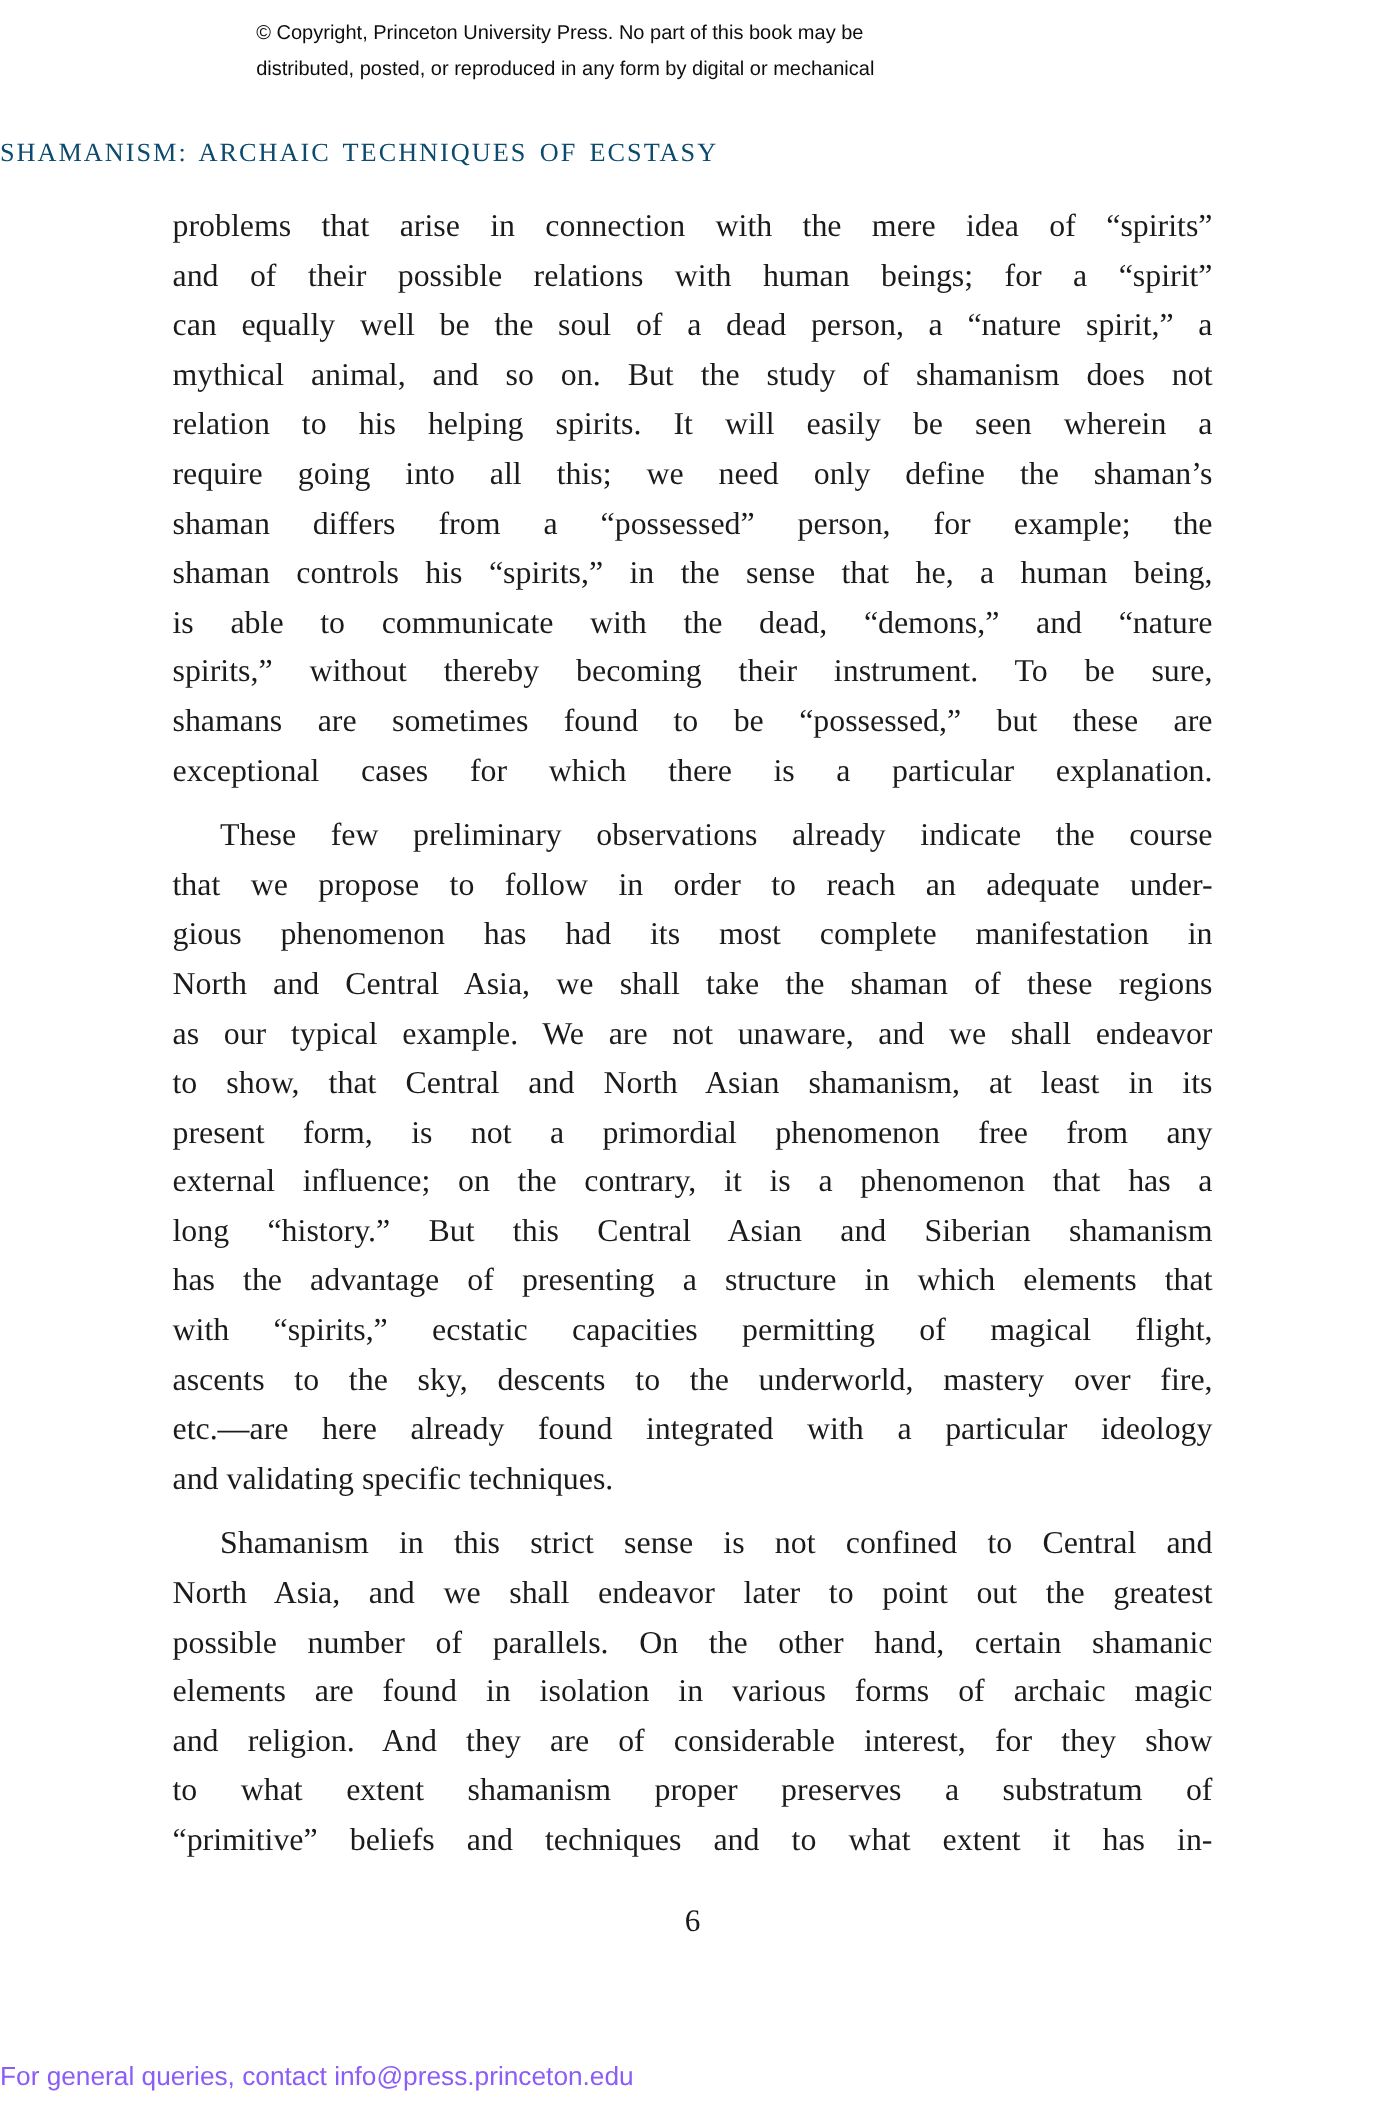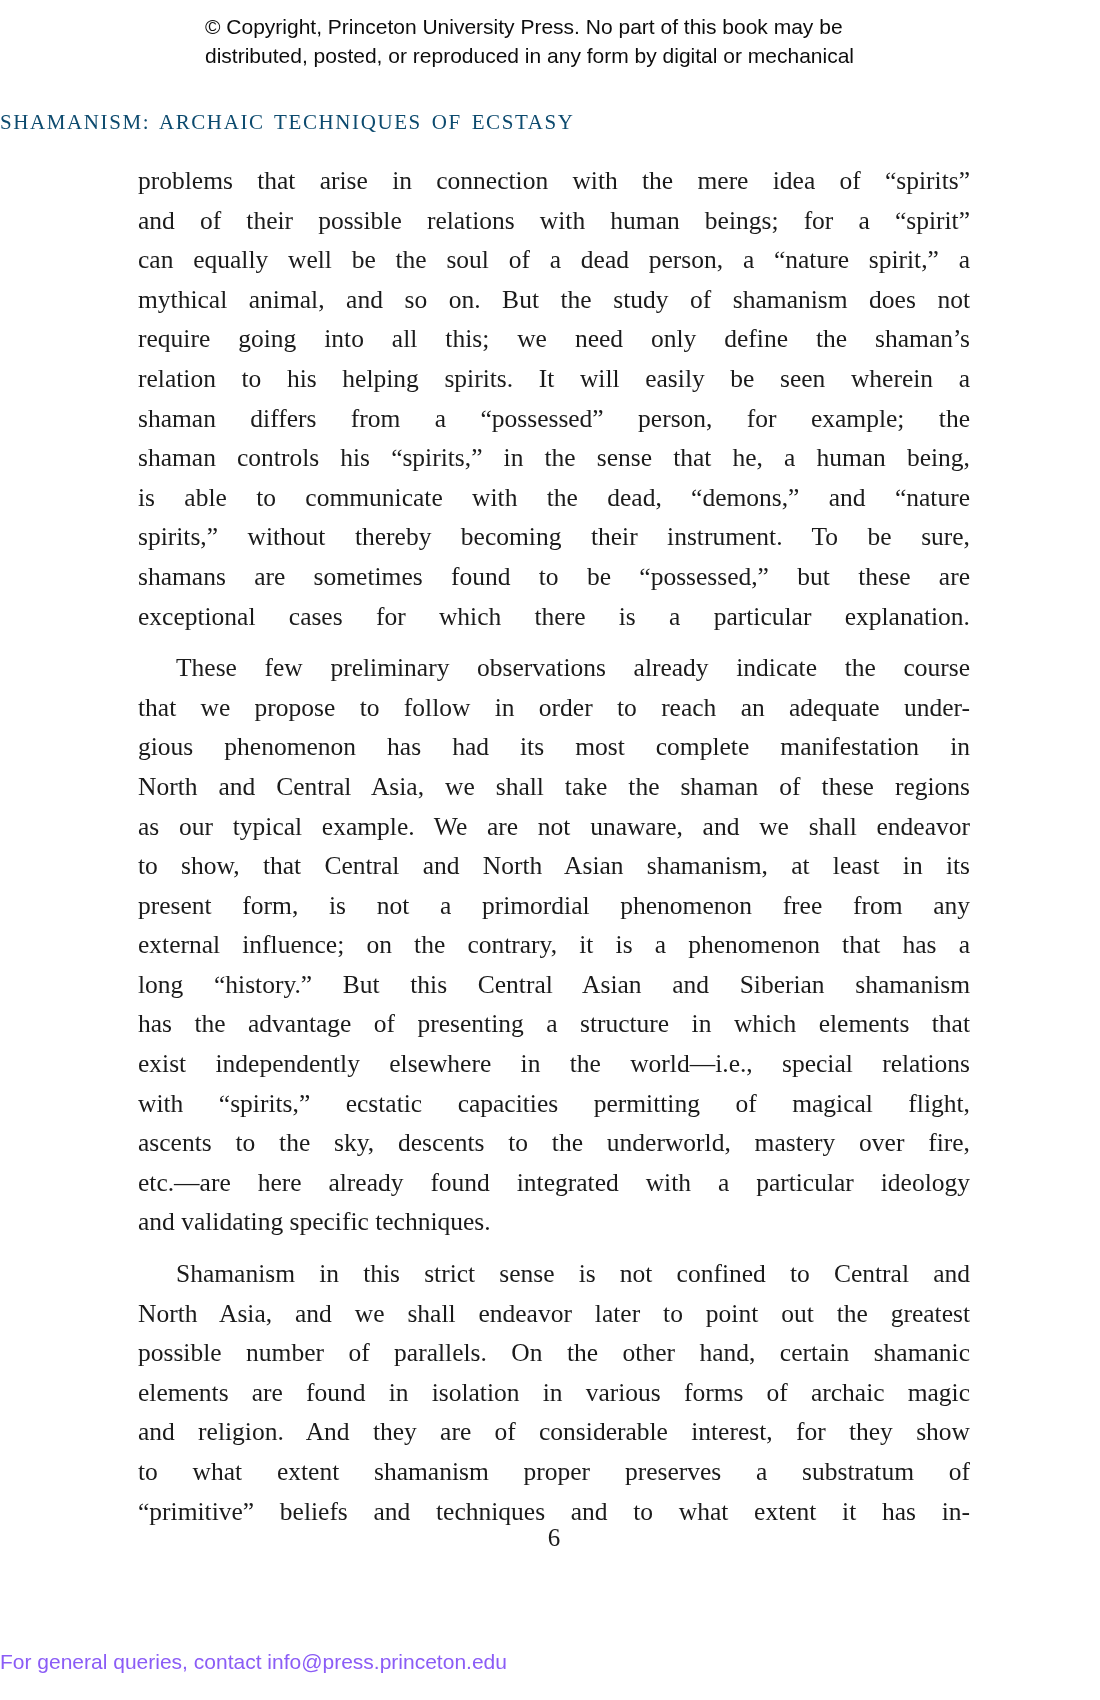--- a/index.html
+++ b/index.html
@@ -21,21 +21,21 @@
     height: 1700px;
     background: #ffffff;
   }
   
   .copyright {
     position: absolute;
     left: 205px;
     top: 12px;
     width: 720px;
     font-family: "Liberation Sans", sans-serif;
-    font-size: 21px;
+    font-size: 16px;
     line-height: 29px;
     color: #0d0d0d;
     text-align: left;
   }
   
   .running-head {
     position: absolute;
     left: 0;
     top: 110px;
     width: 1100px;
@@ -105,41 +105,40 @@
     </div>
 
   <div class="running-head">SHAMANISM: ARCHAIC TECHNIQUES OF ECSTASY</div>
 
   <div class="body-text">
       <div class="paragraph">
         <div class="line">problems that arise in connection with the mere idea of “spirits”</div>
         <div class="line">and of their possible relations with human beings; for a “spirit”</div>
         <div class="line">can equally well be the soul of a dead person, a “nature spirit,” a</div>
         <div class="line">mythical animal, and so on. But the study of shamanism does not</div>
+        <div class="line">relation to his helping spirits. It will easily be seen wherein a</div>
         <div class="line">require going into all this; we need only define the shaman’s</div>
-        <div class="line">relation to his helping spirits. It will easily be seen wherein a</div>
         <div class="line">shaman differs from a “possessed” person, for example; the</div>
         <div class="line">shaman controls his “spirits,” in the sense that he, a human being,</div>
         <div class="line">is able to communicate with the dead, “demons,” and “nature</div>
         <div class="line">spirits,” without thereby becoming their instrument. To be sure,</div>
         <div class="line">shamans are sometimes found to be “possessed,” but these are</div>
         <div class="line">exceptional cases for which there is a particular explanation.</div>
       </div>
       <div class="paragraph indented">
         <div class="line">These few preliminary observations already indicate the course</div>
         <div class="line">that we propose to follow in order to reach an adequate under-</div>
         <div class="line">gious phenomenon has had its most complete manifestation in</div>
         <div class="line">North and Central Asia, we shall take the shaman of these regions</div>
         <div class="line">as our typical example. We are not unaware, and we shall endeavor</div>
         <div class="line">to show, that Central and North Asian shamanism, at least in its</div>
         <div class="line">present form, is not a primordial phenomenon free from any</div>
         <div class="line">external influence; on the contrary, it is a phenomenon that has a</div>
         <div class="line">long “history.” But this Central Asian and Siberian shamanism</div>
         <div class="line">has the advantage of presenting a structure in which elements that</div>
-        <div class="line">exist independently elsewhere in the world—i.e., special relations</div>
         <div class="line">with “spirits,” ecstatic capacities permitting of magical flight,</div>
         <div class="line">ascents to the sky, descents to the underworld, mastery over fire,</div>
         <div class="line">etc.—are here already found integrated with a particular ideology</div>
         <div class="line unjustified">and validating specific techniques.</div>
       </div>
       <div class="paragraph indented">
         <div class="line">Shamanism in this strict sense is not confined to Central and</div>
         <div class="line">North Asia, and we shall endeavor later to point out the greatest</div>
         <div class="line">possible number of parallels. On the other hand, certain shamanic</div>
         <div class="line">elements are found in isolation in various forms of archaic magic</div>

